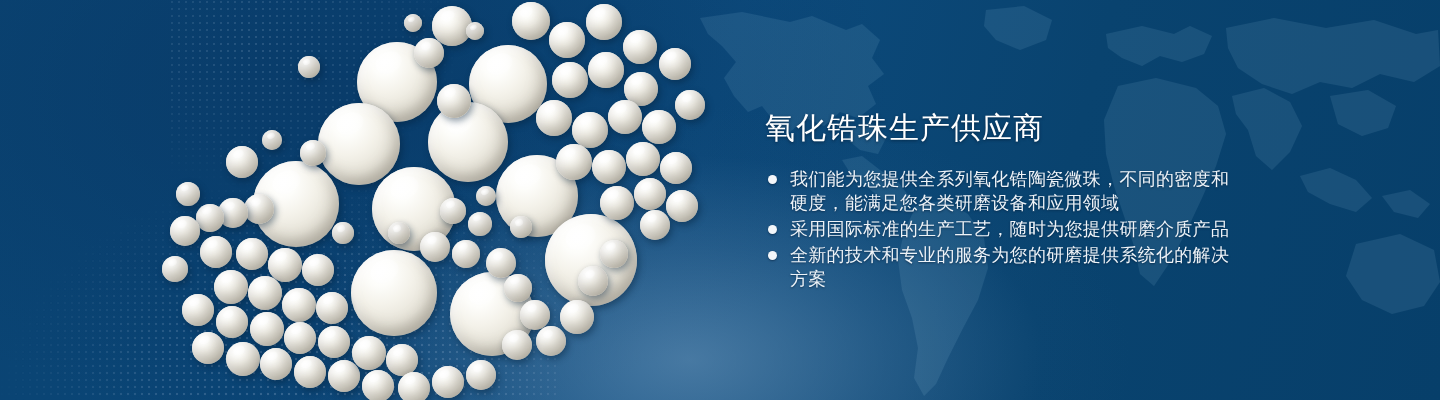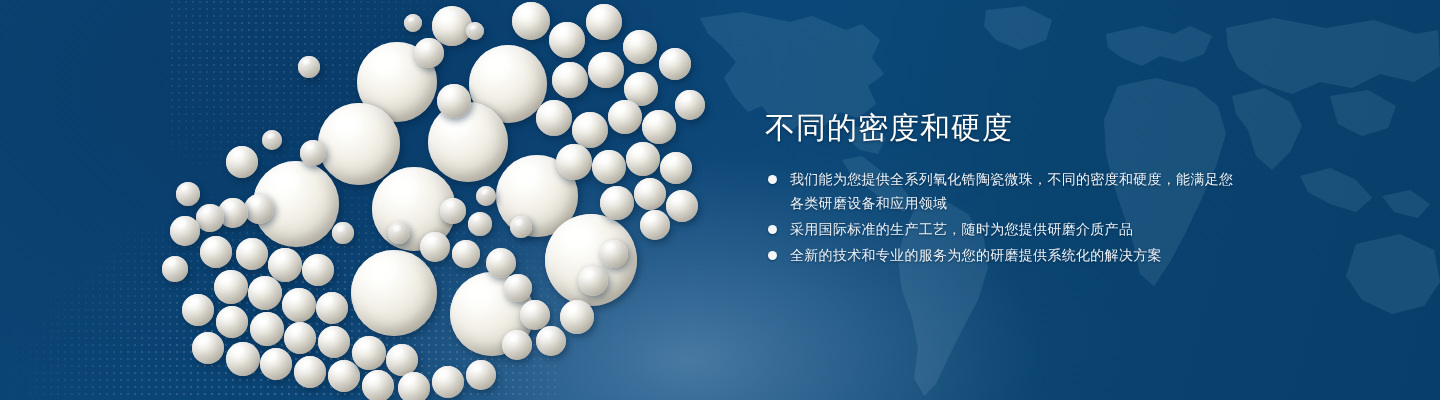--- a/index.html
+++ b/index.html
@@ -105,21 +105,21 @@
   .bullet-dot {
     position:absolute;
     left:3px; top:8px;
     width:9px; height:9px;
     border-radius:50%;
     background:#f4f7fa;
     box-shadow:0 1px 2px rgba(2,24,48,0.5);
   }
   .bullet-text {
     display:block;
-    font-size:14px;
+    font-size:18px;
     line-height:24px;
     color:#eef3f8;
     letter-spacing:0.3px;
     text-shadow:0 1px 2px rgba(2,24,48,0.55);
   }
 </style>
 </head>
 <body>
 
 <div id="banner">
@@ -243,21 +243,21 @@
     <div class="bead sm" style="left:476px; top:186px; width:20px; height:20px;"></div>
     <div class="bead sm" style="left:388px; top:222px; width:22px; height:22px;"></div>
     <div class="bead sm" style="left:332px; top:222px; width:22px; height:22px;"></div>
     <div class="bead sm" style="left:262px; top:130px; width:20px; height:20px;"></div>
     <div class="bead sm" style="left:404px; top:14px; width:18px; height:18px;"></div>
     <div class="bead sm" style="left:466px; top:22px; width:18px; height:18px;"></div>
   </div>
 
   <div class="copy">
 
-    <h1 class="headline">不同的密度和硬度</h1>
+    <h1 class="headline">氧化锆珠生产供应商</h1>
 
     <ul class="bullets">
       <li class="bullet-row">
         <span class="bullet-dot"></span>
         <span class="bullet-text">我们能为您提供全系列氧化锆陶瓷微珠，不同的密度和硬度，能满足您各类研磨设备和应用领域</span>
       </li>
       <li class="bullet-row">
         <span class="bullet-dot"></span>
         <span class="bullet-text">采用国际标准的生产工艺，随时为您提供研磨介质产品</span>
       </li>

